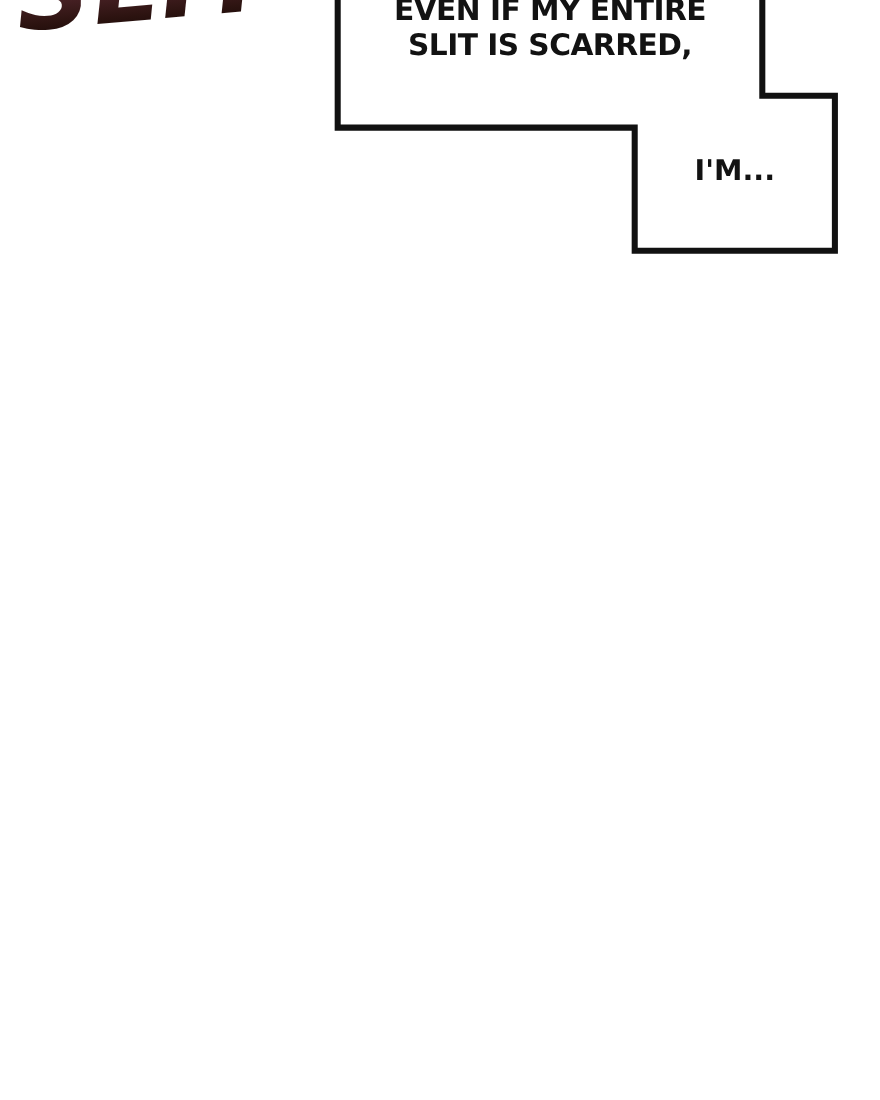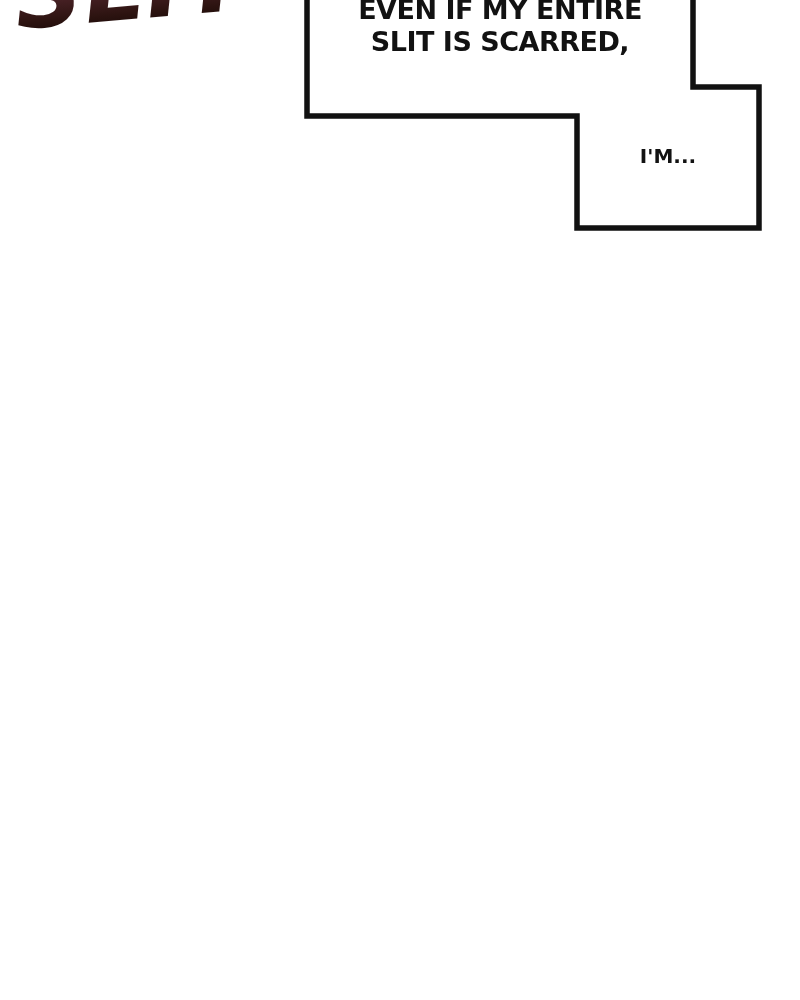--- a/index.html
+++ b/index.html
@@ -24,21 +24,21 @@
   }
 
   
   .bubble-svg{position:absolute;left:0;top:0;}
   .bubble-text{
     position:absolute;text-align:center;color:#121212;
     font-family:"DejaVu Sans","Liberation Sans",sans-serif;
     font-weight:700;
   }
   .bt1{left:309px;top:-6px;width:382px;font-size:27px;line-height:32px;letter-spacing:-0.5px;}
-  .bt2{left:579px;top:141px;width:178px;font-size:20px;line-height:30px;}
+  .bt2{left:579px;top:141px;width:178px;font-size:26px;line-height:30px;}
 
   
   .panel{position:absolute;left:0;top:938px;width:800px;height:62px;}
 </style>
 </head>
 <body>
 
 <div id="page">
 
   <div class="sfx">SLIT</div>

